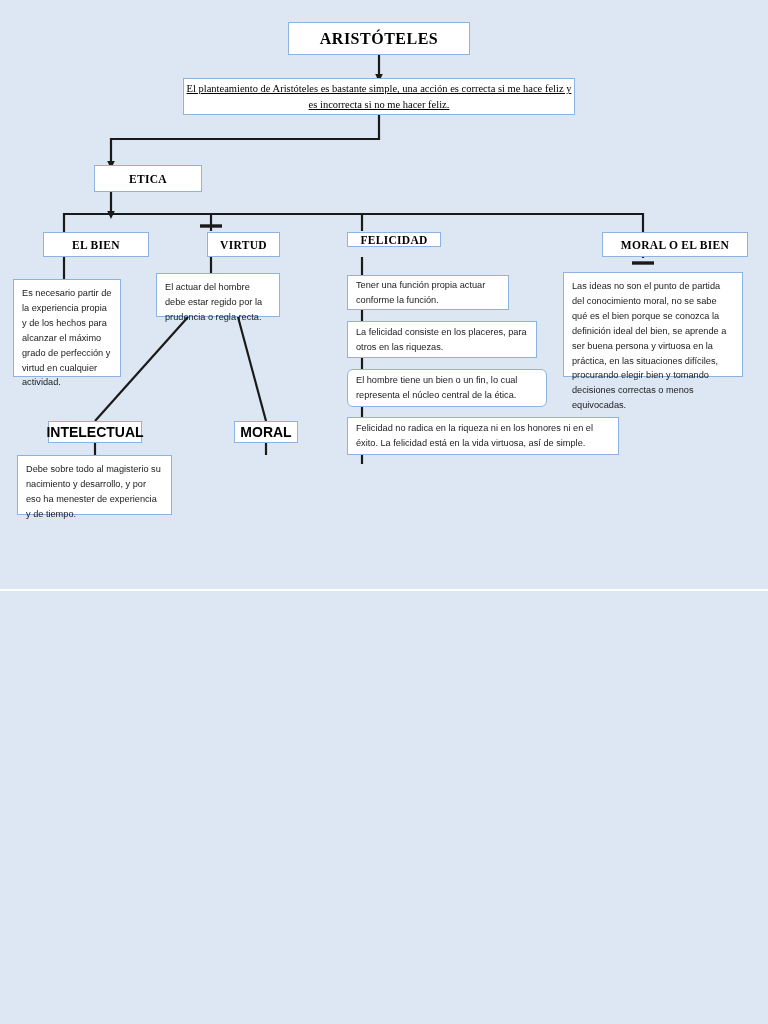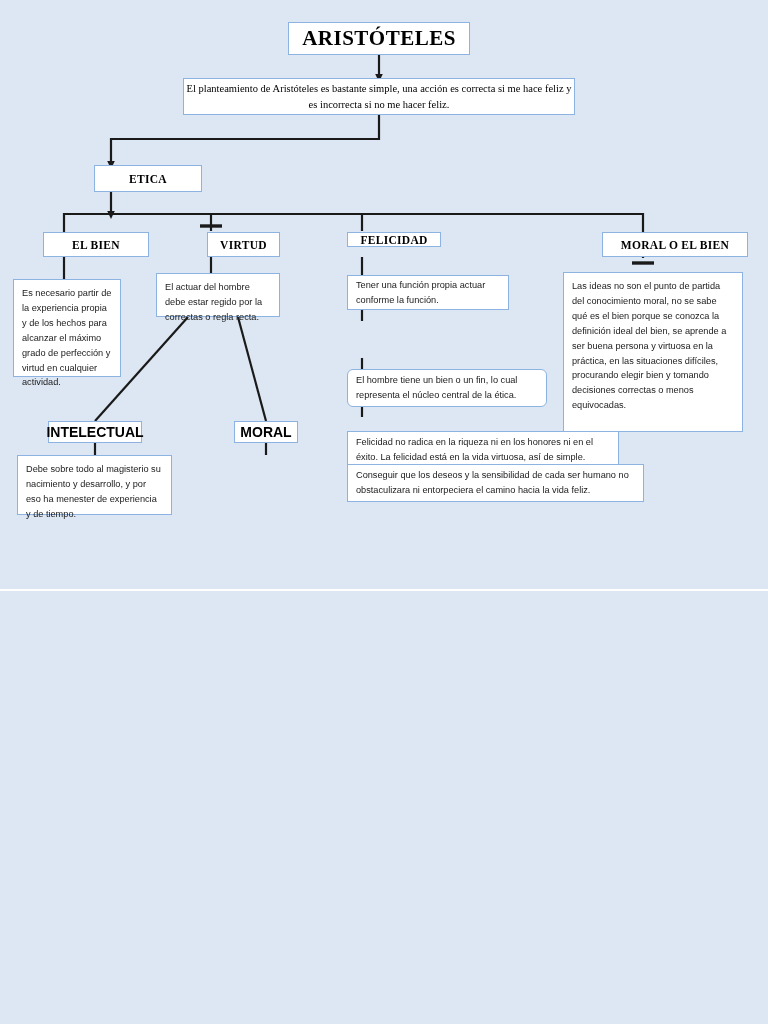--- a/index.html
+++ b/index.html
@@ -45,21 +45,21 @@
     border: 1px solid #8db3e2;
     display: flex;
     align-items: center;
     justify-content: center;
     text-align: center;
     z-index: 3;
   }
   .title-node {
     font-family: "Liberation Serif", serif;
     font-weight: bold;
-    font-size: 21px;
+    font-size: 16px;
     letter-spacing: 0.5px;
     color: #000000;
   }
   .head-node {
     font-family: "Liberation Serif", serif;
     font-weight: bold;
     font-size: 11.5px;
     letter-spacing: 0.3px;
     color: #000000;
     margin-left: 32px;
@@ -70,20 +70,21 @@
     font-size: 14px;
     color: #000000;
   }
   .intro-node {
     font-family: "Liberation Serif", serif;
     font-size: 10.5px;
     line-height: 1.45;
     color: #000000;
     padding: 6px 0;
     text-align: center;
+    text-decoration: underline;
   }
   .text-node {
     font-family: "Liberation Sans", sans-serif;
     font-size: 9.2px;
     line-height: 1.62;
     color: #1a1a1a;
     text-align: left;
     justify-content: flex-start;
     padding: 6px 8px;
     align-items: flex-start;
@@ -149,28 +150,28 @@
     <div class="node head-node" style="left:11px; top:232px; width:106px; height:25px;">EL BIEN</div>
 
     <div class="node head-node" style="left:175px; top:232px; width:73px; height:25px;">VIRTUD</div>
 
     <div class="node head-node" style="left:315px; top:232px; width:94px; height:15px;">FELICIDAD</div>
 
     <div class="node head-node" style="left:570px; top:232px; width:146px; height:25px;text-align:center;">MORAL O EL BIEN</div>
 
     <div class="node text-node" style="left:13px; top:279px; width:108px; height:98px;">Es necesario partir de la experiencia propia y de los hechos para alcanzar el máximo grado de perfección y virtud en cualquier actividad.</div>
 
-    <div class="node text-node" style="left:156px; top:273px; width:124px; height:44px;">El actuar del hombre debe estar regido por la correctas o regla recta.</div>
+    <div class="node text-node" style="left:156px; top:273px; width:124px; height:44px;">El actuar del hombre debe estar regido por la prudencia o regla recta.</div>
 
     <div class="node sub-node" style="left:48px; top:421px; width:94px; height:22px;">INTELECTUAL</div>
     <div class="node text-node" style="left:17px; top:455px; width:155px; height:60px;">Debe sobre todo al magisterio su nacimiento y desarrollo, y por eso ha menester de experiencia y de tiempo.</div>
 
     <div class="node sub-node" style="left:234px; top:421px; width:64px; height:22px;">MORAL</div>
 
     <div class="node text-node vcenter" style="left:347px; top:275px; width:162px; height:35px;">Tener una función propia actuar conforme la función.</div>
+    <div class="node text-node vcenter" style="left:347px; top:321px; width:190px; height:37px;">La felicidad consiste en los placeres, para otros en las riquezas.</div>
     <div class="node text-node vcenter" style="left:347px; top:369px; width:200px; height:38px;border-radius:6px;">El hombre tiene un bien o un fin, lo cual representa el núcleo central de la ética.</div>
-    <div class="node text-node vcenter" style="left:347px; top:417px; width:272px; height:38px;margin-top:14px;">Felicidad no radica en la riqueza ni en los honores ni en el éxito. La felicidad está en la vida virtuosa, así de simple.</div>
-    <div class="node text-node vcenter" style="left:347px; top:464px; width:297px; height:38px;">Conseguir que los deseos y la sensibilidad de cada ser humano no obstaculizara ni entorpeciera el camino hacia la vida feliz.</div>
+    <div class="node text-node vcenter" style="left:347px; top:417px; width:272px; height:38px;">Felicidad no radica en la riqueza ni en los honores ni en el éxito. La felicidad está en la vida virtuosa, así de simple.</div>
 
-    <div class="node text-node" style="left:563px; top:272px; width:180px; height:160px;">Las ideas no son el punto de partida del conocimiento moral, no se sabe qué es el bien porque se conozca la definición ideal del bien, se aprende a ser buena persona y virtuosa en la práctica, en las situaciones difíciles, procurando elegir bien y tomando decisiones correctas o menos equivocadas.</div>
+    <div class="node text-node" style="left:563px; top:272px; width:180px; height:105px;">Las ideas no son el punto de partida del conocimiento moral, no se sabe qué es el bien porque se conozca la definición ideal del bien, se aprende a ser buena persona y virtuosa en la práctica, en las situaciones difíciles, procurando elegir bien y tomando decisiones correctas o menos equivocadas.</div>
 
   </div>
 </div>
 
 </body></html>

